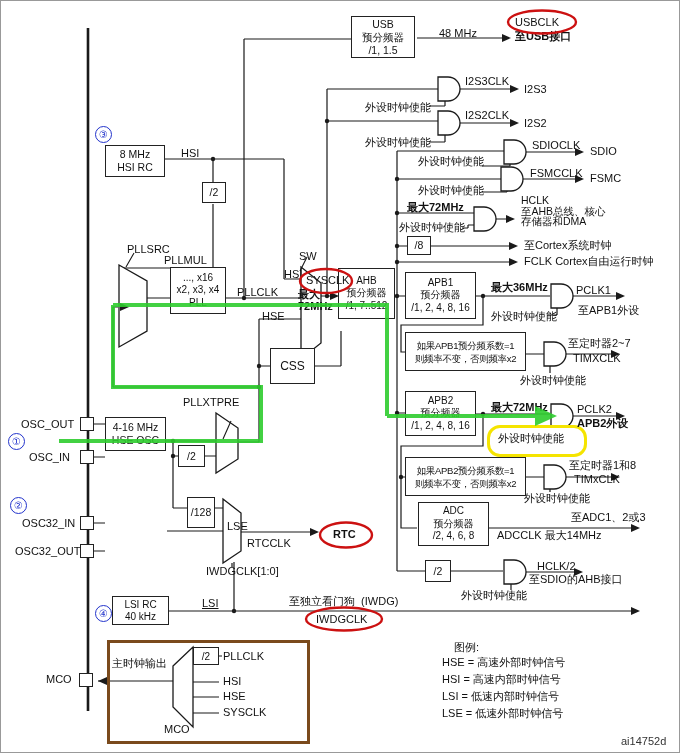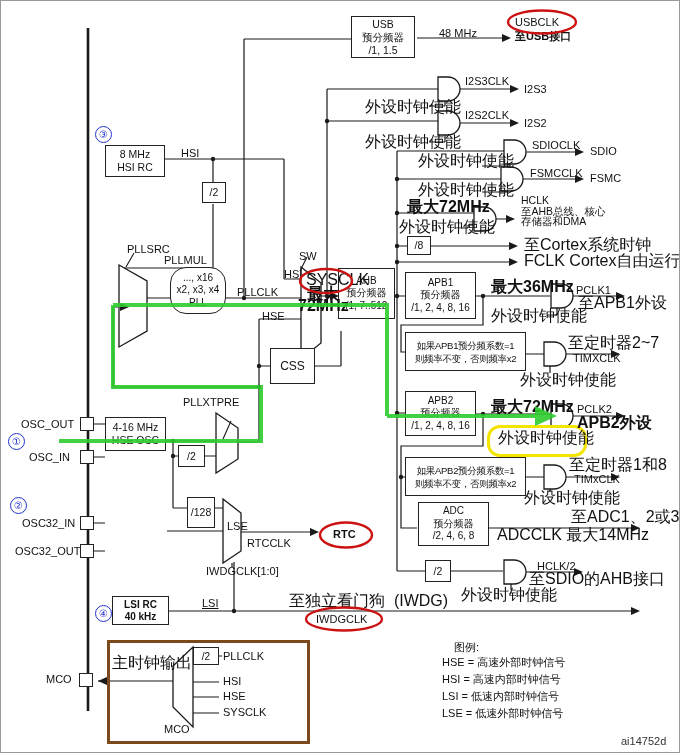--- a/index.html
+++ b/index.html
@@ -1,21 +1,21 @@
 <!DOCTYPE html>
 <html><head>
 <meta charset="utf-8">
 <style>
   html,body{margin:0;padding:0;background:#fff;}
   #stage{position:relative;width:680px;height:753px;background:#fff;border:1px solid #999;
          box-sizing:border-box;font-family:"Liberation Sans","DejaVu Sans",sans-serif;color:#111;overflow:hidden;}
   svg.layer{position:absolute;left:0;top:0;pointer-events:none;}
   .lb{position:absolute;font-size:11px;line-height:12px;white-space:pre;z-index:3;}
-  .sm{font-size:16px;}
-  .b{font-weight:bold;text-align:center;}
+  .sm{font-size:11px;}
+  .b{font-weight:bold;}
   .bx{position:absolute;border:1.3px solid #222;background:#fff;z-index:2;
       display:flex;flex-direction:column;justify-content:center;align-items:center;
       text-align:center;font-size:10.5px;line-height:13px;white-space:pre-line;box-sizing:border-box;}
   .note{font-size:9.5px;line-height:13px;letter-spacing:-0.3px;}
   .pin{position:absolute;width:14px;height:14px;border:1.3px solid #222;background:#fff;z-index:2;box-sizing:border-box;}
   .blk{position:absolute;font-size:10.5px;line-height:10.5px;white-space:pre-line;z-index:3;}
   .num{position:absolute;width:15px;height:15px;border:1.4px solid #2233cc;color:#2233cc;border-radius:50%;
        font-size:10px;line-height:15px;text-align:center;z-index:3;background:transparent;}
   .cloud{position:absolute;border:3px solid #f5e400;border-radius:13px;z-index:1;background:#fff;}
   .mcoframe{position:absolute;border:3px solid #7a4a1c;z-index:1;background:transparent;}
@@ -145,32 +145,32 @@
         <polygon points="128,306 119,302 119,310"></polygon>
     </g>
   </svg>
 
   <div class="bx" style="left:350px;top:15px;width:64px;height:42px;">USB
 预分频器
 /1, 1.5</div>
   <div class="bx" style="left:104px;top:144px;width:60px;height:32px;">8 MHz
 HSI RC</div>
   <div class="bx" style="left:201px;top:181px;width:24px;height:21px;">/2</div>
-  <div class="bx" style="left:169px;top:266px;width:56px;height:47px;font-size:10px;line-height:12.5px;border-radius:16px;">..., x16
+  <div class="bx" style="left:169px;top:266px;width:56px;height:47px;font-size:10px;line-height:12.5px;">..., x16
 x2, x3, x4
 PLL</div>
   <div class="bx" style="left:337px;top:267px;width:57px;height:51px;font-size:10px;line-height:12.5px;">AHB
 预分频器
 /1, 7..512</div>
   <div class="bx" style="left:269px;top:347px;width:45px;height:36px;font-size:12px;">CSS</div>
   <div class="bx" style="left:104px;top:416px;width:61px;height:34px;">4-16 MHz
 HSE OSC</div>
   <div class="bx" style="left:177px;top:444px;width:27px;height:22px;">/2</div>
   <div class="bx" style="left:186px;top:496px;width:28px;height:31px;">/128</div>
-  <div class="bx" style="left:111px;top:595px;width:57px;height:29px;font-size:10px;line-height:12px;font-weight:bold;">LSI RC
+  <div class="bx" style="left:111px;top:595px;width:57px;height:29px;font-size:10px;line-height:12px;">LSI RC
 40 kHz</div>
   <div class="bx" style="left:406px;top:235px;width:24px;height:19px;">/8</div>
   <div class="bx" style="left:404px;top:271px;width:71px;height:47px;font-size:10px;line-height:12.5px;">APB1
 预分频器
 /1, 2, 4, 8, 16</div>
   <div class="bx note" style="left:404px;top:331px;width:121px;height:39px;">如果APB1预分频系数=1
 则频率不变，否则频率x2</div>
   <div class="bx" style="left:404px;top:390px;width:71px;height:45px;font-size:10px;line-height:12.5px;">APB2
 预分频器
 /1, 2, 4, 8, 16</div>
@@ -238,21 +238,21 @@
   <span class="lb" style="left:246px;top:536px;">RTCCLK</span>
   <span class="lb b" style="left:332px;top:527px;">RTC</span>
   <span class="lb" style="left:205px;top:564px;">IWDGCLK[1:0]</span>
 
   <span class="lb" style="left:201px;top:596px;text-decoration:underline;">LSI</span>
   <span class="lb sm" style="left:288px;top:594px;">至独立看门狗  (IWDG)</span>
   <span class="lb" style="left:315px;top:612px;">IWDGCLK</span>
 
   <span class="lb b sm" style="left:490px;top:280px;">最大36MHz</span>
   <span class="lb" style="left:575px;top:283px;">PCLK1</span>
-  <span class="lb sm" style="left:577px;top:296px;">至APB1外设</span>
+  <span class="lb sm" style="left:577px;top:303px;">至APB1外设</span>
   <span class="lb sm" style="left:490px;top:309px;">外设时钟使能</span>
   <span class="lb sm" style="left:567px;top:336px;">至定时器2~7</span>
   <span class="lb" style="left:572px;top:351px;">TIMXCLK</span>
   <span class="lb sm" style="left:519px;top:373px;">外设时钟使能</span>
 
   <span class="lb b sm" style="left:490px;top:400px;">最大72MHz</span>
   <span class="lb" style="left:576px;top:402px;">PCLK2</span>
   <span class="lb b sm" style="left:576px;top:416px;">APB2外设</span>
   <div class="cloud" style="left:486px;top:424px;width:94px;height:26px;"></div>
   <span class="lb sm" style="left:497px;top:431px;">外设时钟使能</span>

